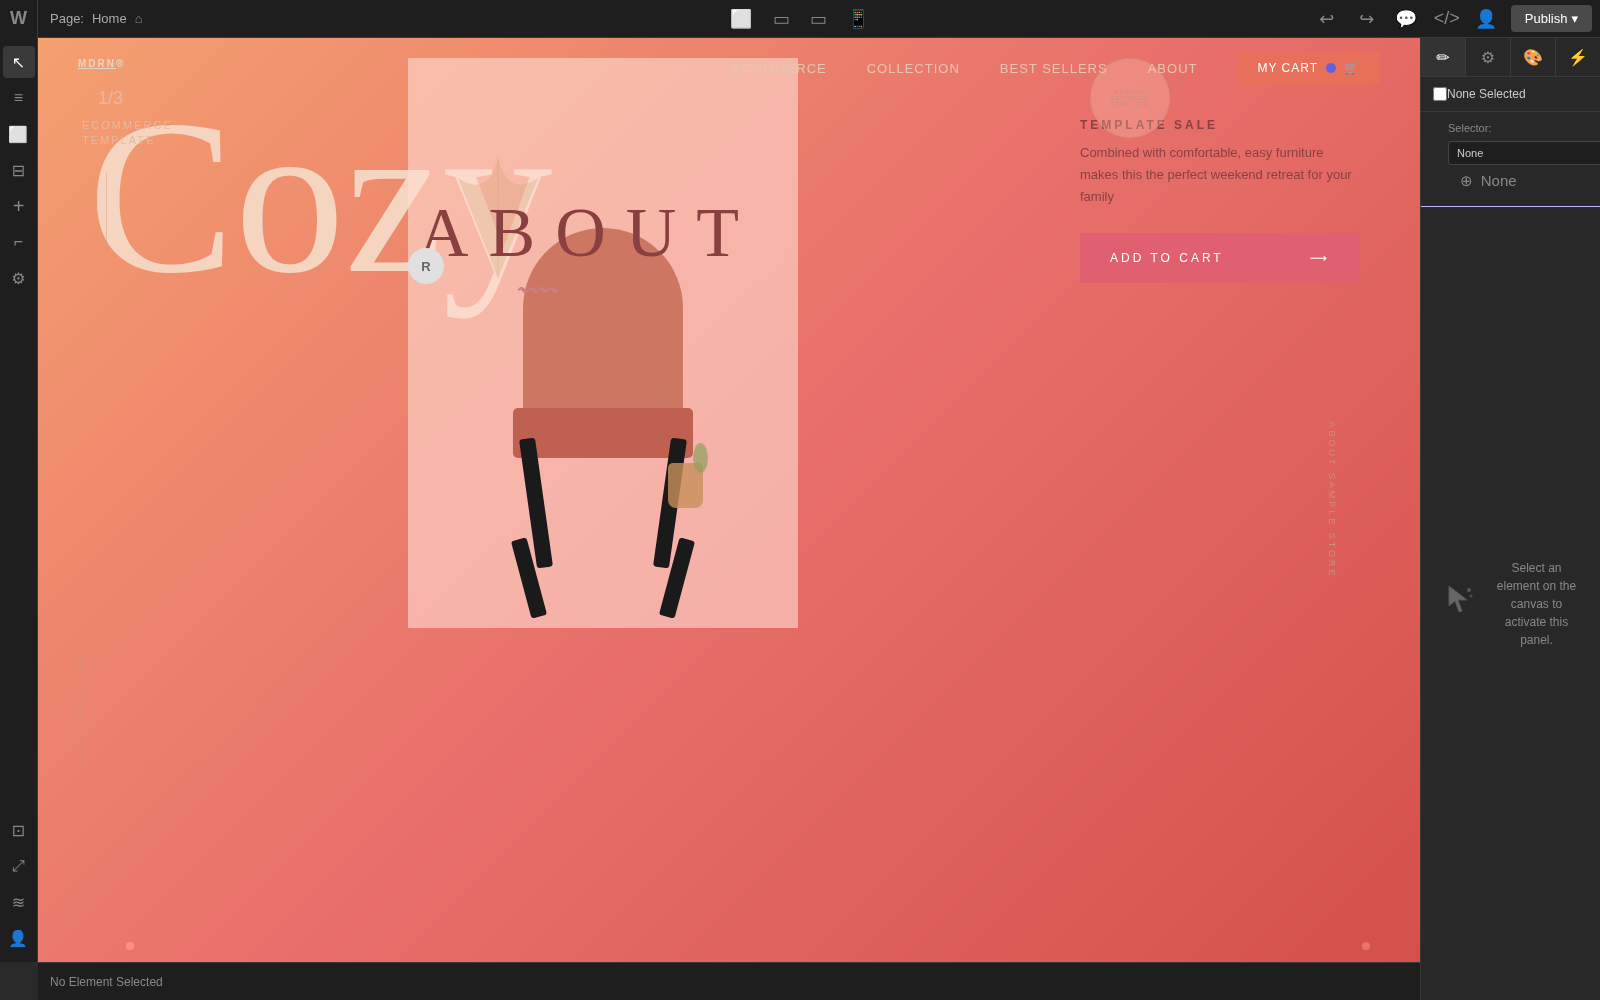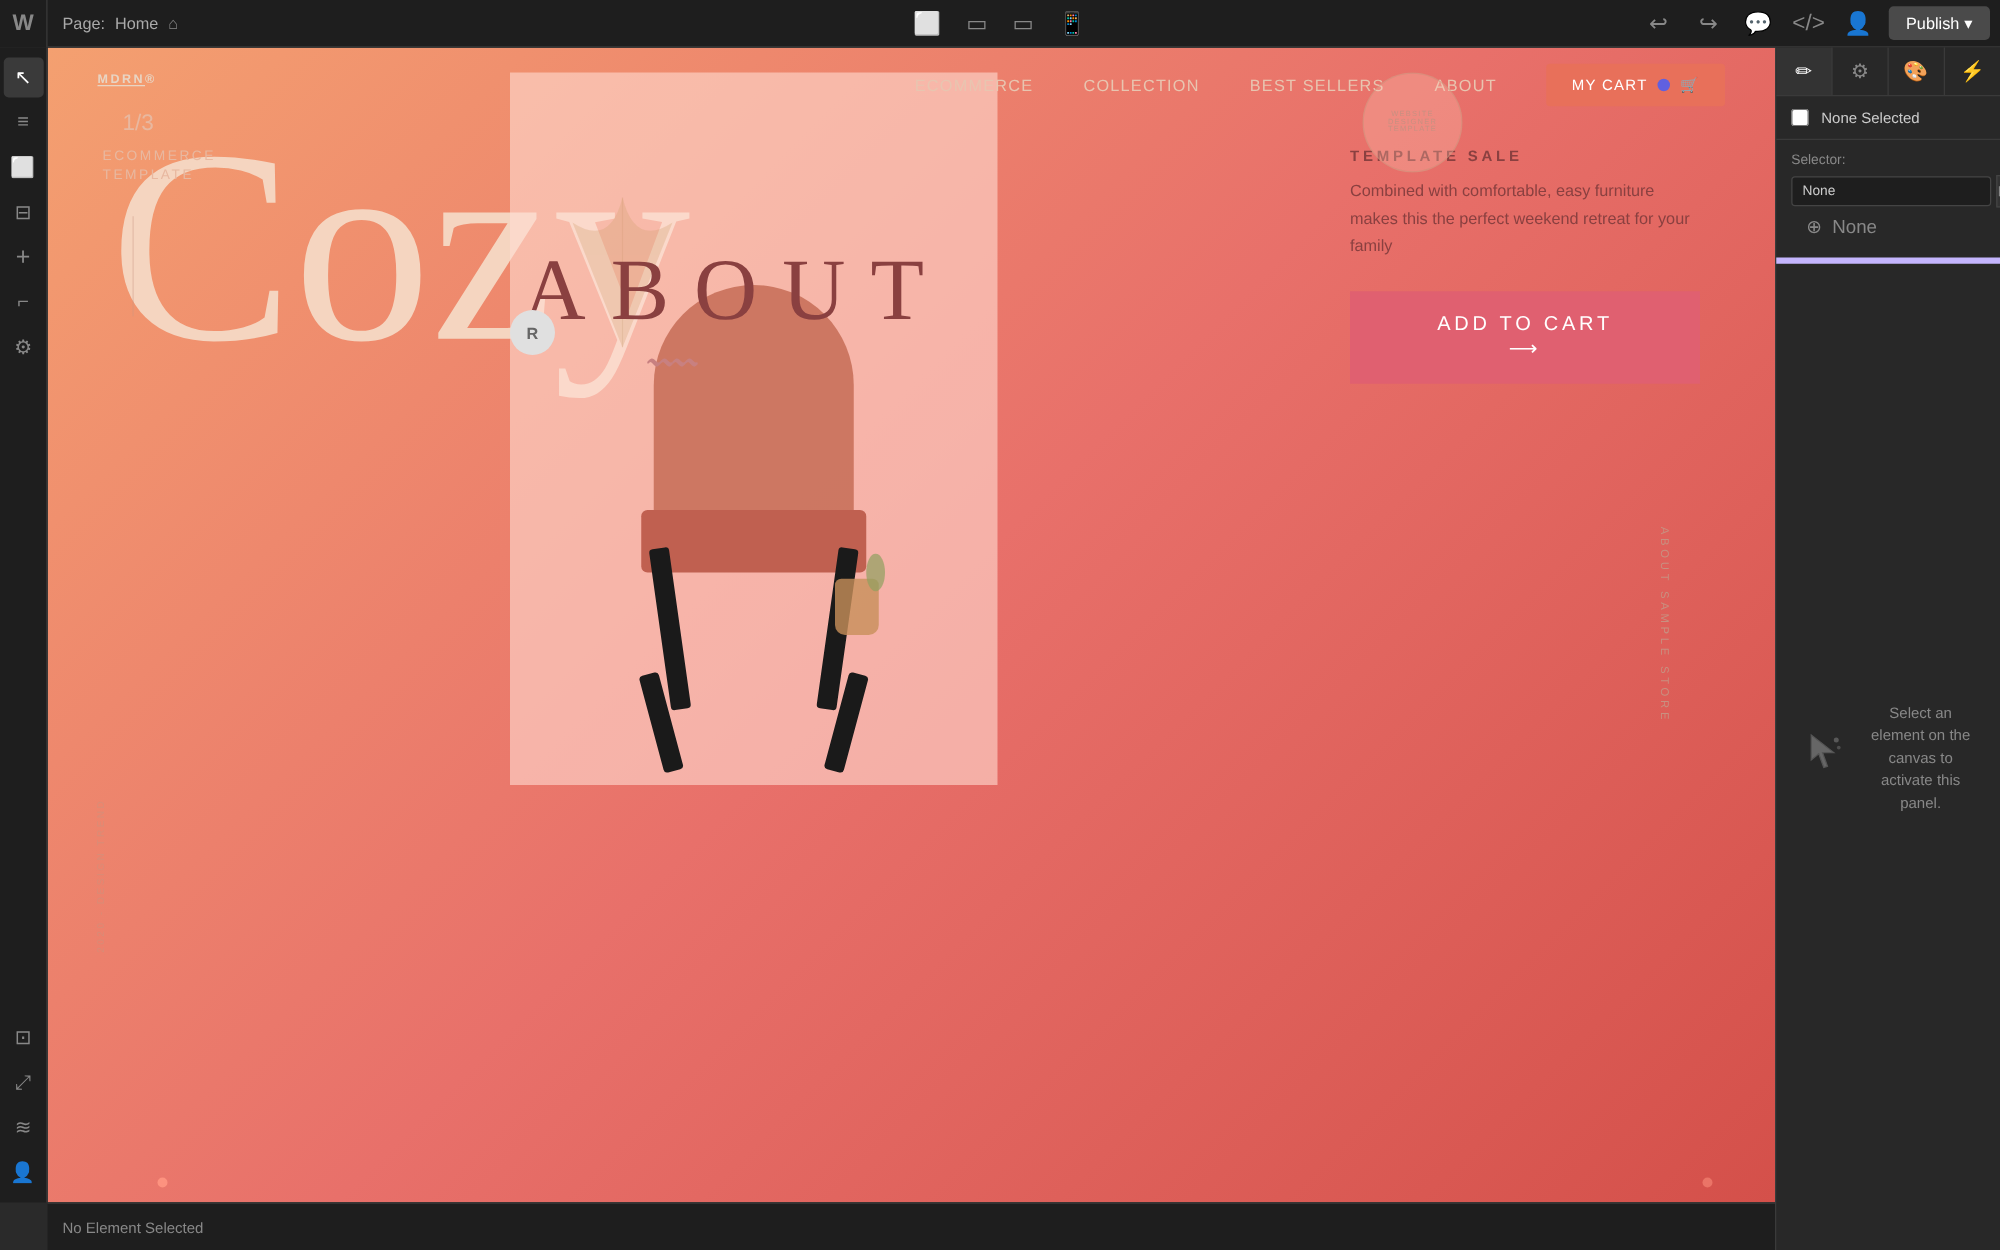--- a/index.html
+++ b/index.html
@@ -142,22 +142,22 @@
     }
     #special-sale-label {
       font-size: 12px; letter-spacing: 3px; color: #8a4040; margin-bottom: 10px; font-weight: 600;
     }
     #price { font-size: 48px; color: #7a3030; margin-bottom: 15px; font-weight: 300; }
     #product-desc {
       font-size: 13px; color: #8a4040; line-height: 1.7; margin-bottom: 25px;
     }
     #add-to-cart-btn {
       background: #e06070; border: none; color: #fff; padding: 18px 30px;
-      width: 100%; cursor: pointer; font-size: 16px; letter-spacing: 3px;
-      display: flex; align-items: center; justify-content: space-between; flex-direction: column;
+      width: 100%; cursor: pointer; font-size: 12px; letter-spacing: 3px;
+      display: flex; align-items: center; justify-content: space-between;
     }
 
     
     #side-label-right {
       position: absolute; right: 10px; top: 50%; transform: translateY(-50%) rotate(90deg);
       color: #c89080; font-size: 9px; letter-spacing: 3px; white-space: nowrap; z-index: 5;
     }
 
     
     #bottom-dots {
@@ -177,29 +177,29 @@
       display: flex; border-bottom: 1px solid #3a3a3a;
     }
     .right-panel-icon {
       flex: 1; height: 38px; display: flex; align-items: center; justify-content: center;
       color: #888; cursor: pointer; font-size: 16px; border-right: 1px solid #3a3a3a;
     }
     .right-panel-icon:last-child { border-right: none; }
     .right-panel-icon.active { color: #fff; background: #333; }
 
     #none-selected-row {
-      display: flex; align-items: center; padding: 10px 12px; gap: 10px;
+      display: flex; align-items: center; padding: 10px 12px; gap: 0;
       border-bottom: 1px solid #3a3a3a;
     }
     #none-selected-checkbox {
       width: 14px; height: 14px; border: 1px solid #666; background: transparent; cursor: pointer;
     }
     #none-selected-label { color: #ccc; font-size: 12px; }
 
-    #selector-section { padding: 10px 12px; border-bottom: 5px solid #c4b5fd; }
+    #selector-section { padding: 10px 27px; border-bottom: 1px solid #c4b5fd; }
     #selector-label { color: #888; font-size: 11px; margin-bottom: 6px; }
     #selector-input-row {
       display: flex; align-items: center; gap: 4px;
     }
     #selector-input {
       flex: 1; background: #1e1e1e; border: 1px solid #444; color: #ccc;
       padding: 5px 8px; font-size: 11px; border-radius: 3px;
     }
     #selector-btn {
       background: #333; border: 1px solid #444; color: #888; width: 26px; height: 26px;

